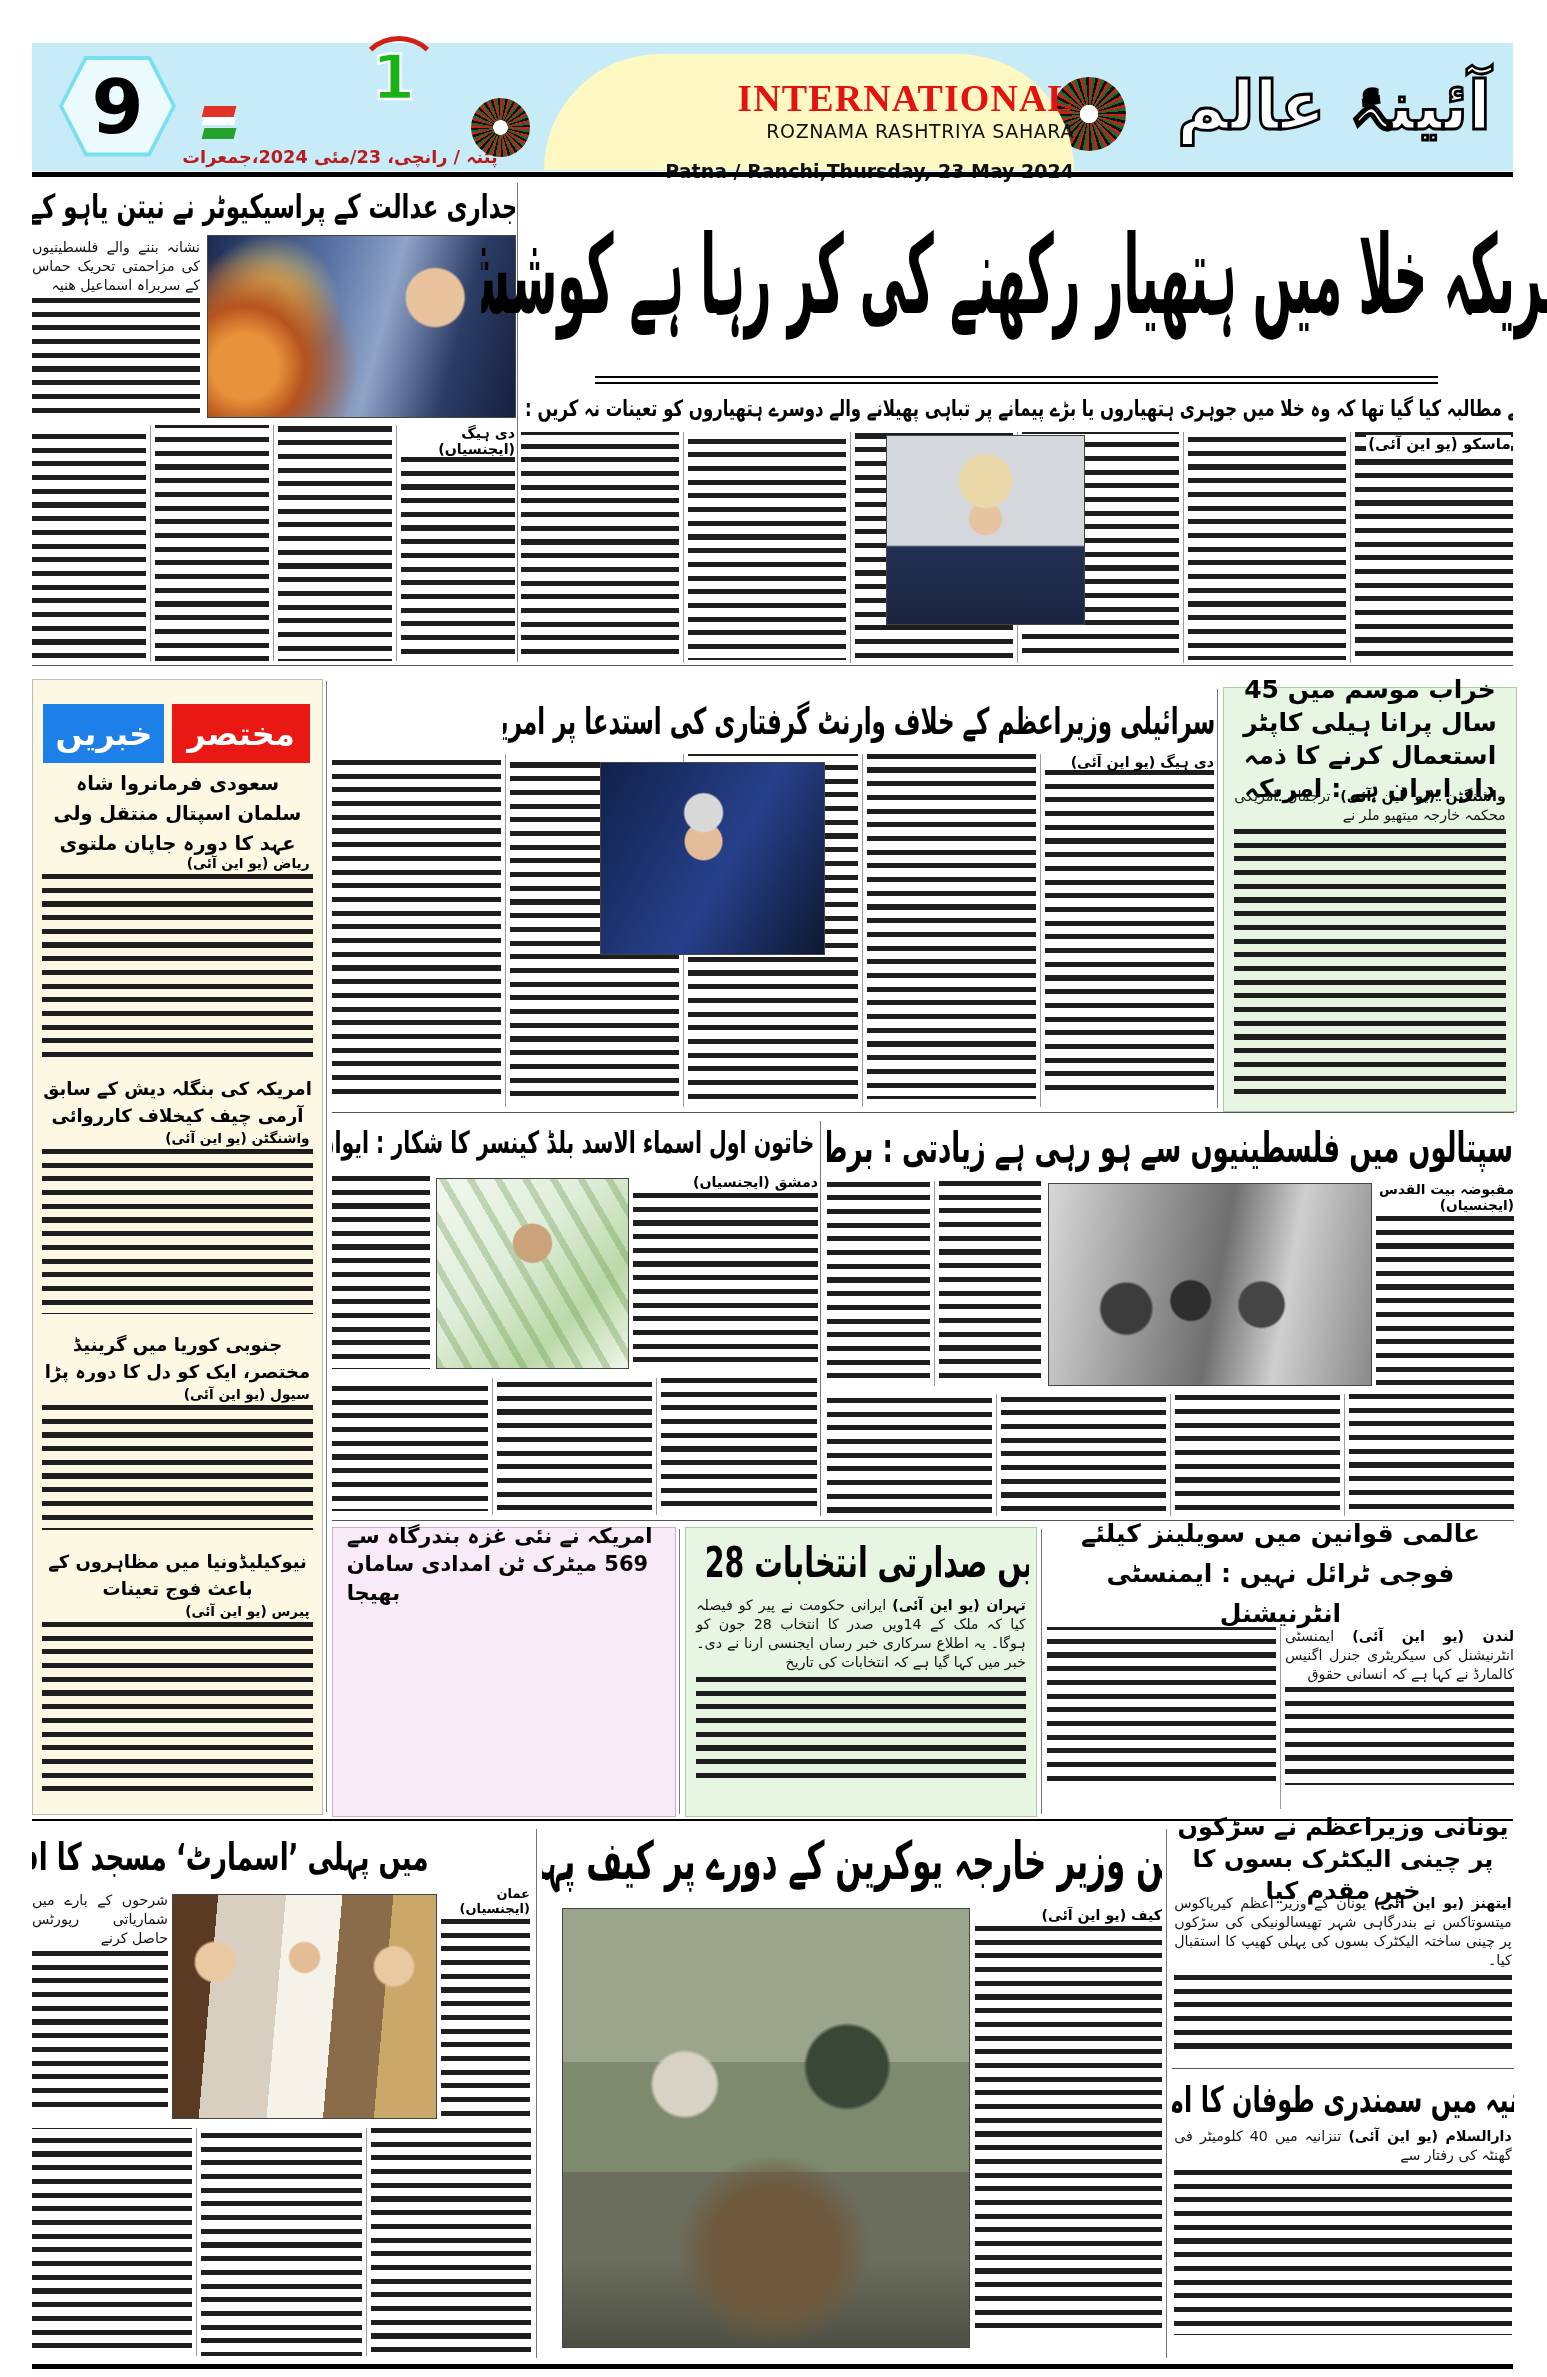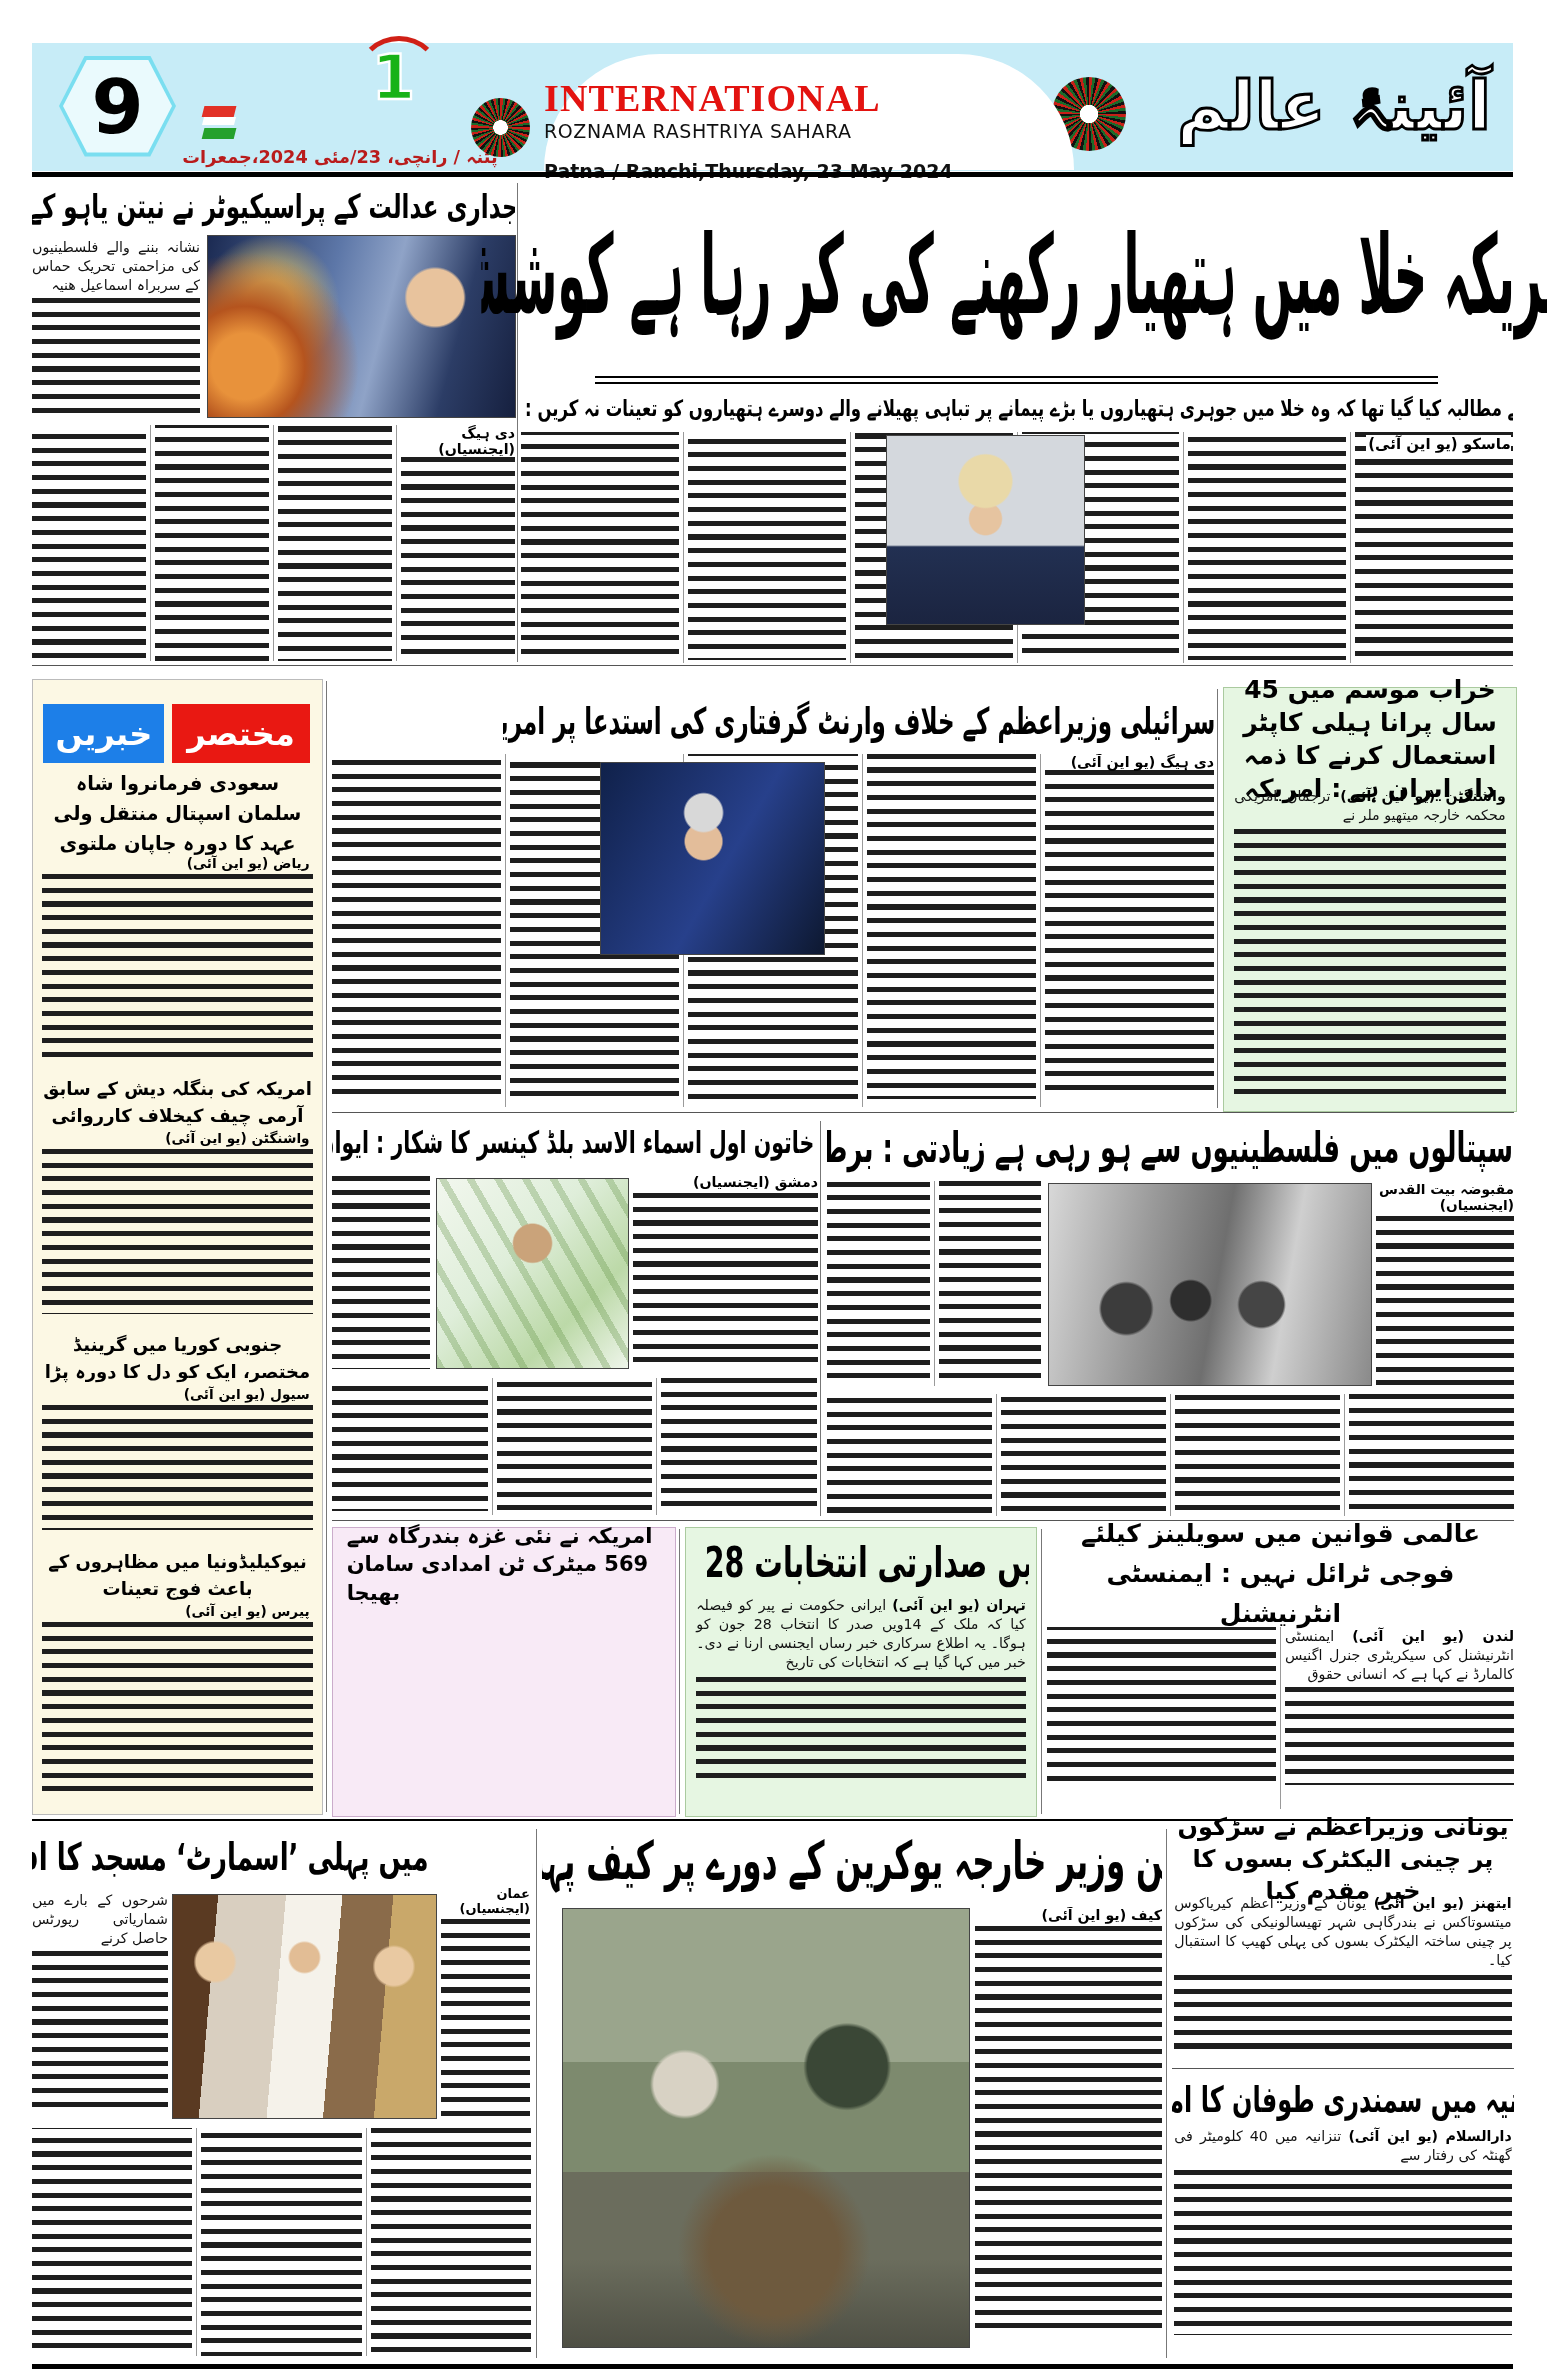--- a/index.html
+++ b/index.html
@@ -44,21 +44,21 @@
     <div class="abs" style="left:171px;top:63px;width:32px;height:41px;">
       <div style="height:11.4px;background:#e23126;transform:skewX(-14deg);"></div>
       <div style="height:8px;background:#ffffff;transform:skewX(-14deg);"></div>
       <div style="height:11.4px;background:#25a12d;transform:skewX(-14deg);margin-top:2.3px;"></div>
     </div>
     <div class="abs" style="left:137px;top:104px;width:342px;text-align:center;font-size:17.7px;font-weight:bold;color:#b91c1c;">پٹنہ / رانچی، 23/مئی 2024،جمعرات</div>
 
     <div class="abs starburst" style="left:439px;top:55px;width:59px;height:59px;"></div>
     <div class="abs starburst" style="left:1020px;top:34px;width:74px;height:74px;"></div>
 
-    <div class="abs ltr" style="left:512px;top:11.4px;width:530px;height:116px;background:#ffffff;border-radius:265px 265px 0 0;text-align:left;">
+    <div class="abs ltr" style="left:512px;top:11.4px;width:530px;height:116px;background:#fef9c3;border-radius:265px 265px 0 0;text-align:right;">
       <div style="margin-top:21.6px;font-family:'Liberation Serif',serif;font-size:38px;font-weight:bold;color:#e31310;letter-spacing:1.1px;">INTERNATIONAL</div>
       <div style="font-size:19px;color:#111;letter-spacing:0.6px;">ROZNAMA RASHTRIYA SAHARA</div>
       <div style="font-size:19px;font-weight:bold;color:#111;margin-top:18px;">Patna / Ranchi,Thursday, 23 May 2024</div>
     </div>
 
     <div class="abs" style="left:1134px;top:24px;width:336px;text-align:center;font-size:67px;font-weight:bold;color:#ffffff;-webkit-text-stroke:2.8px #000;">آئینۂ عالم</div>
   </div>
 
   <div class="hrl" style="left:32px;top:172px;width:1481px;height:5.1px;background:#000;"></div>
 

